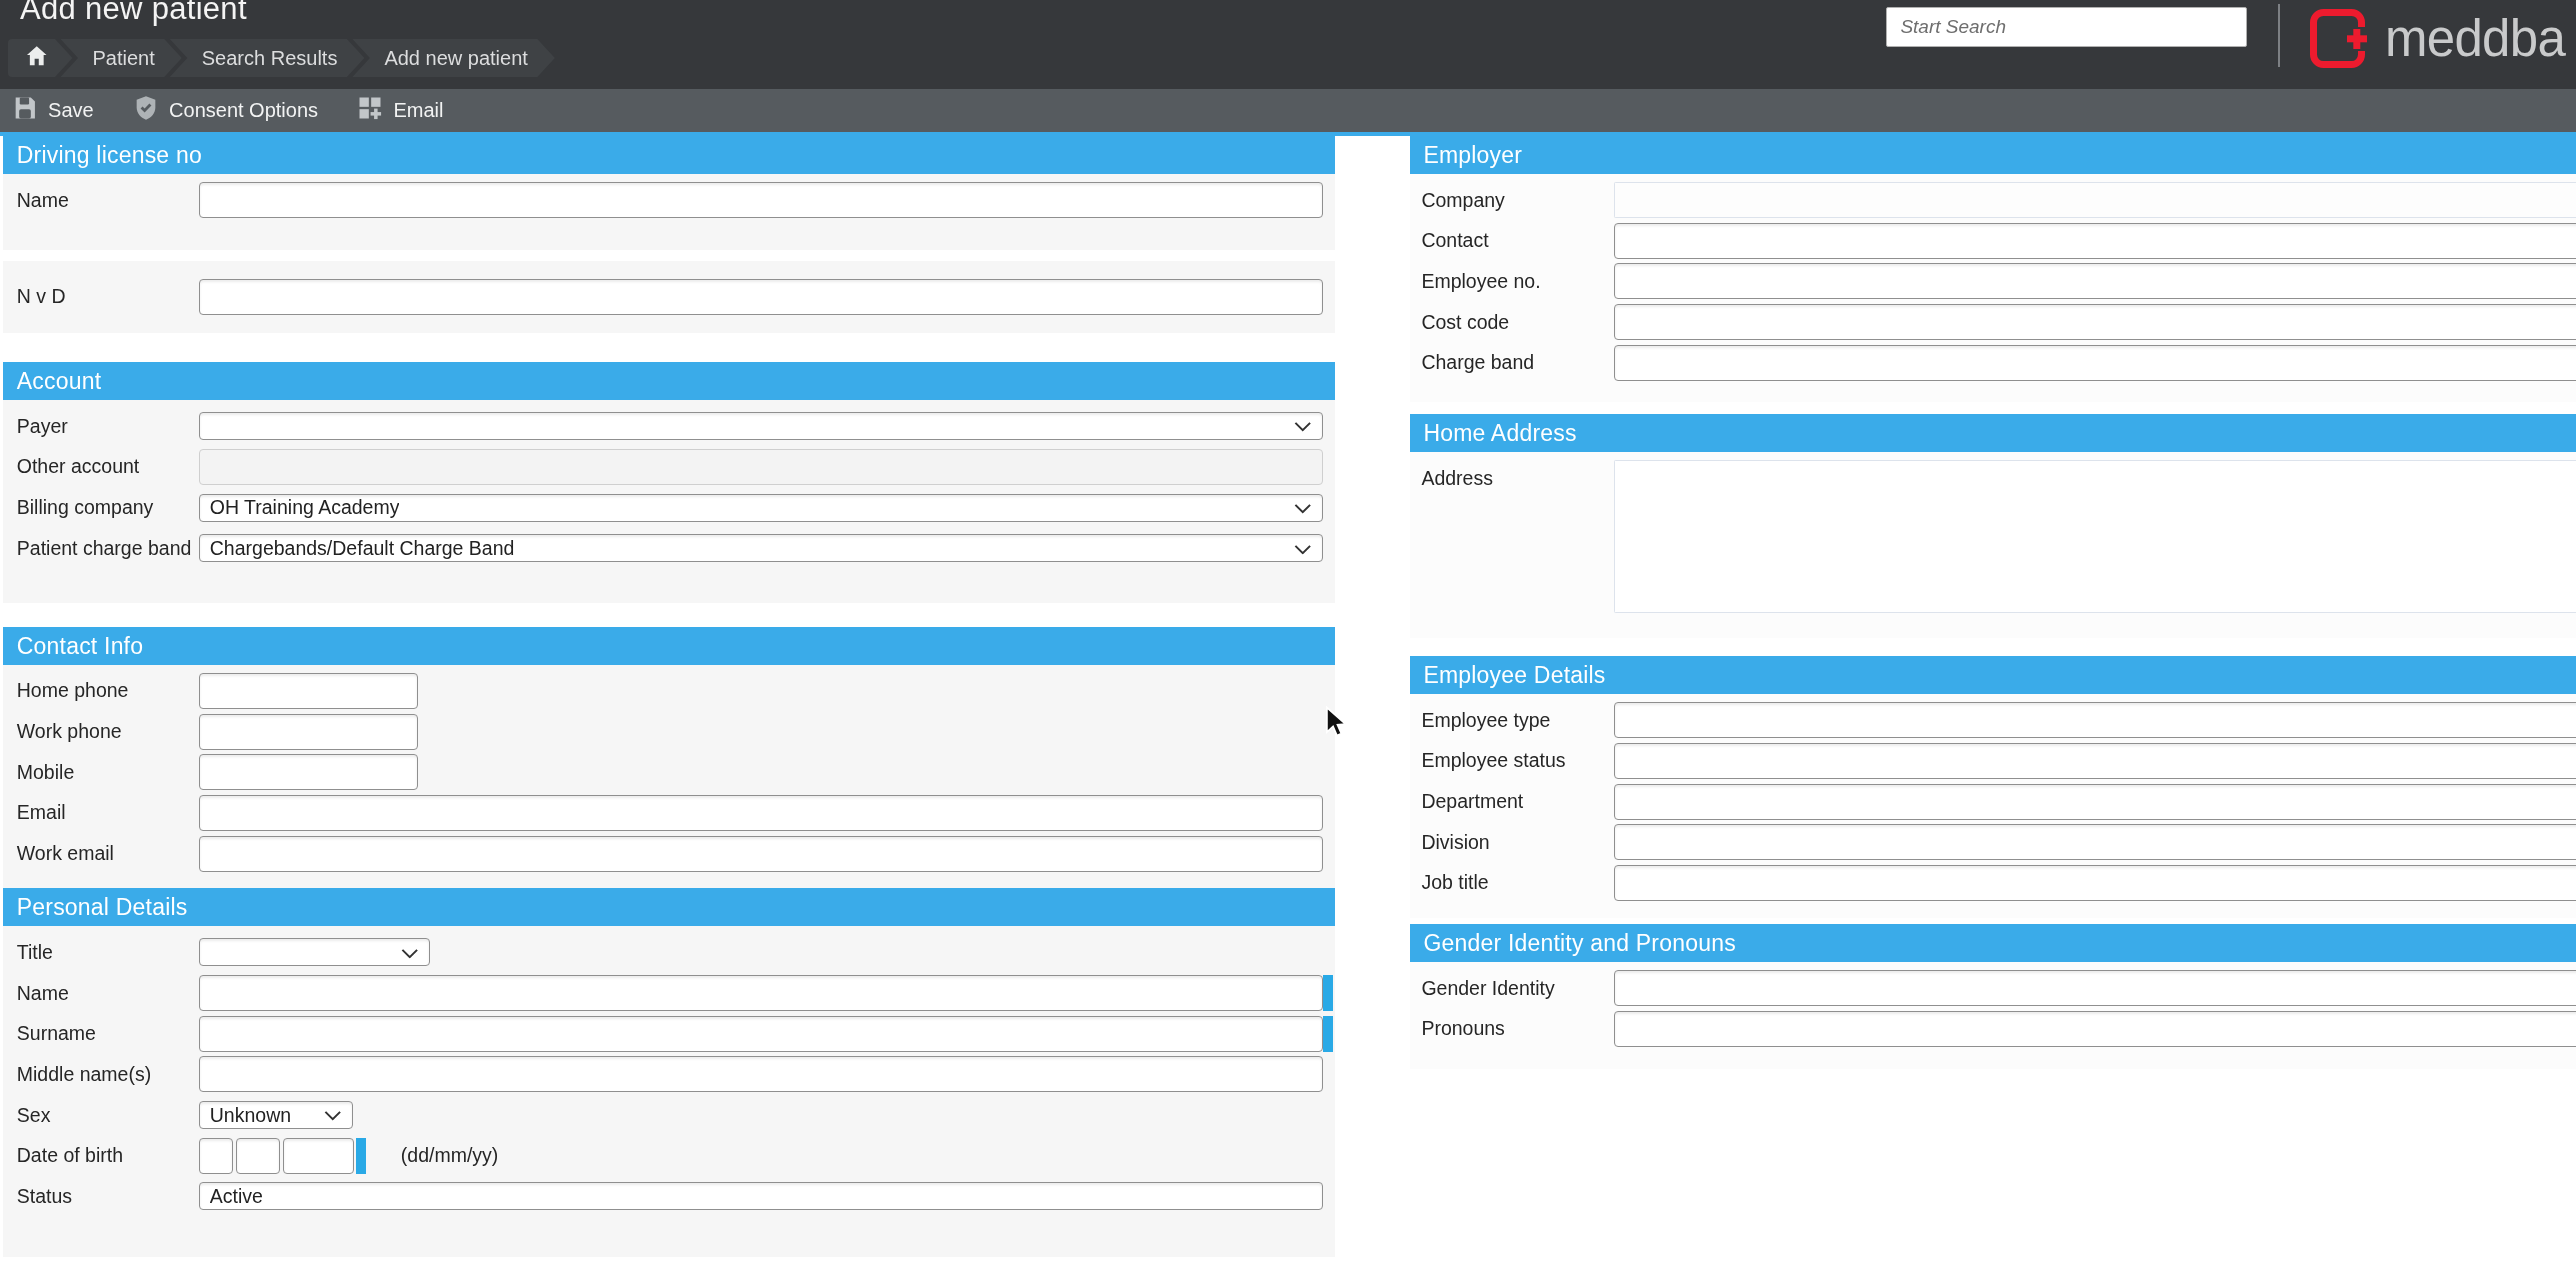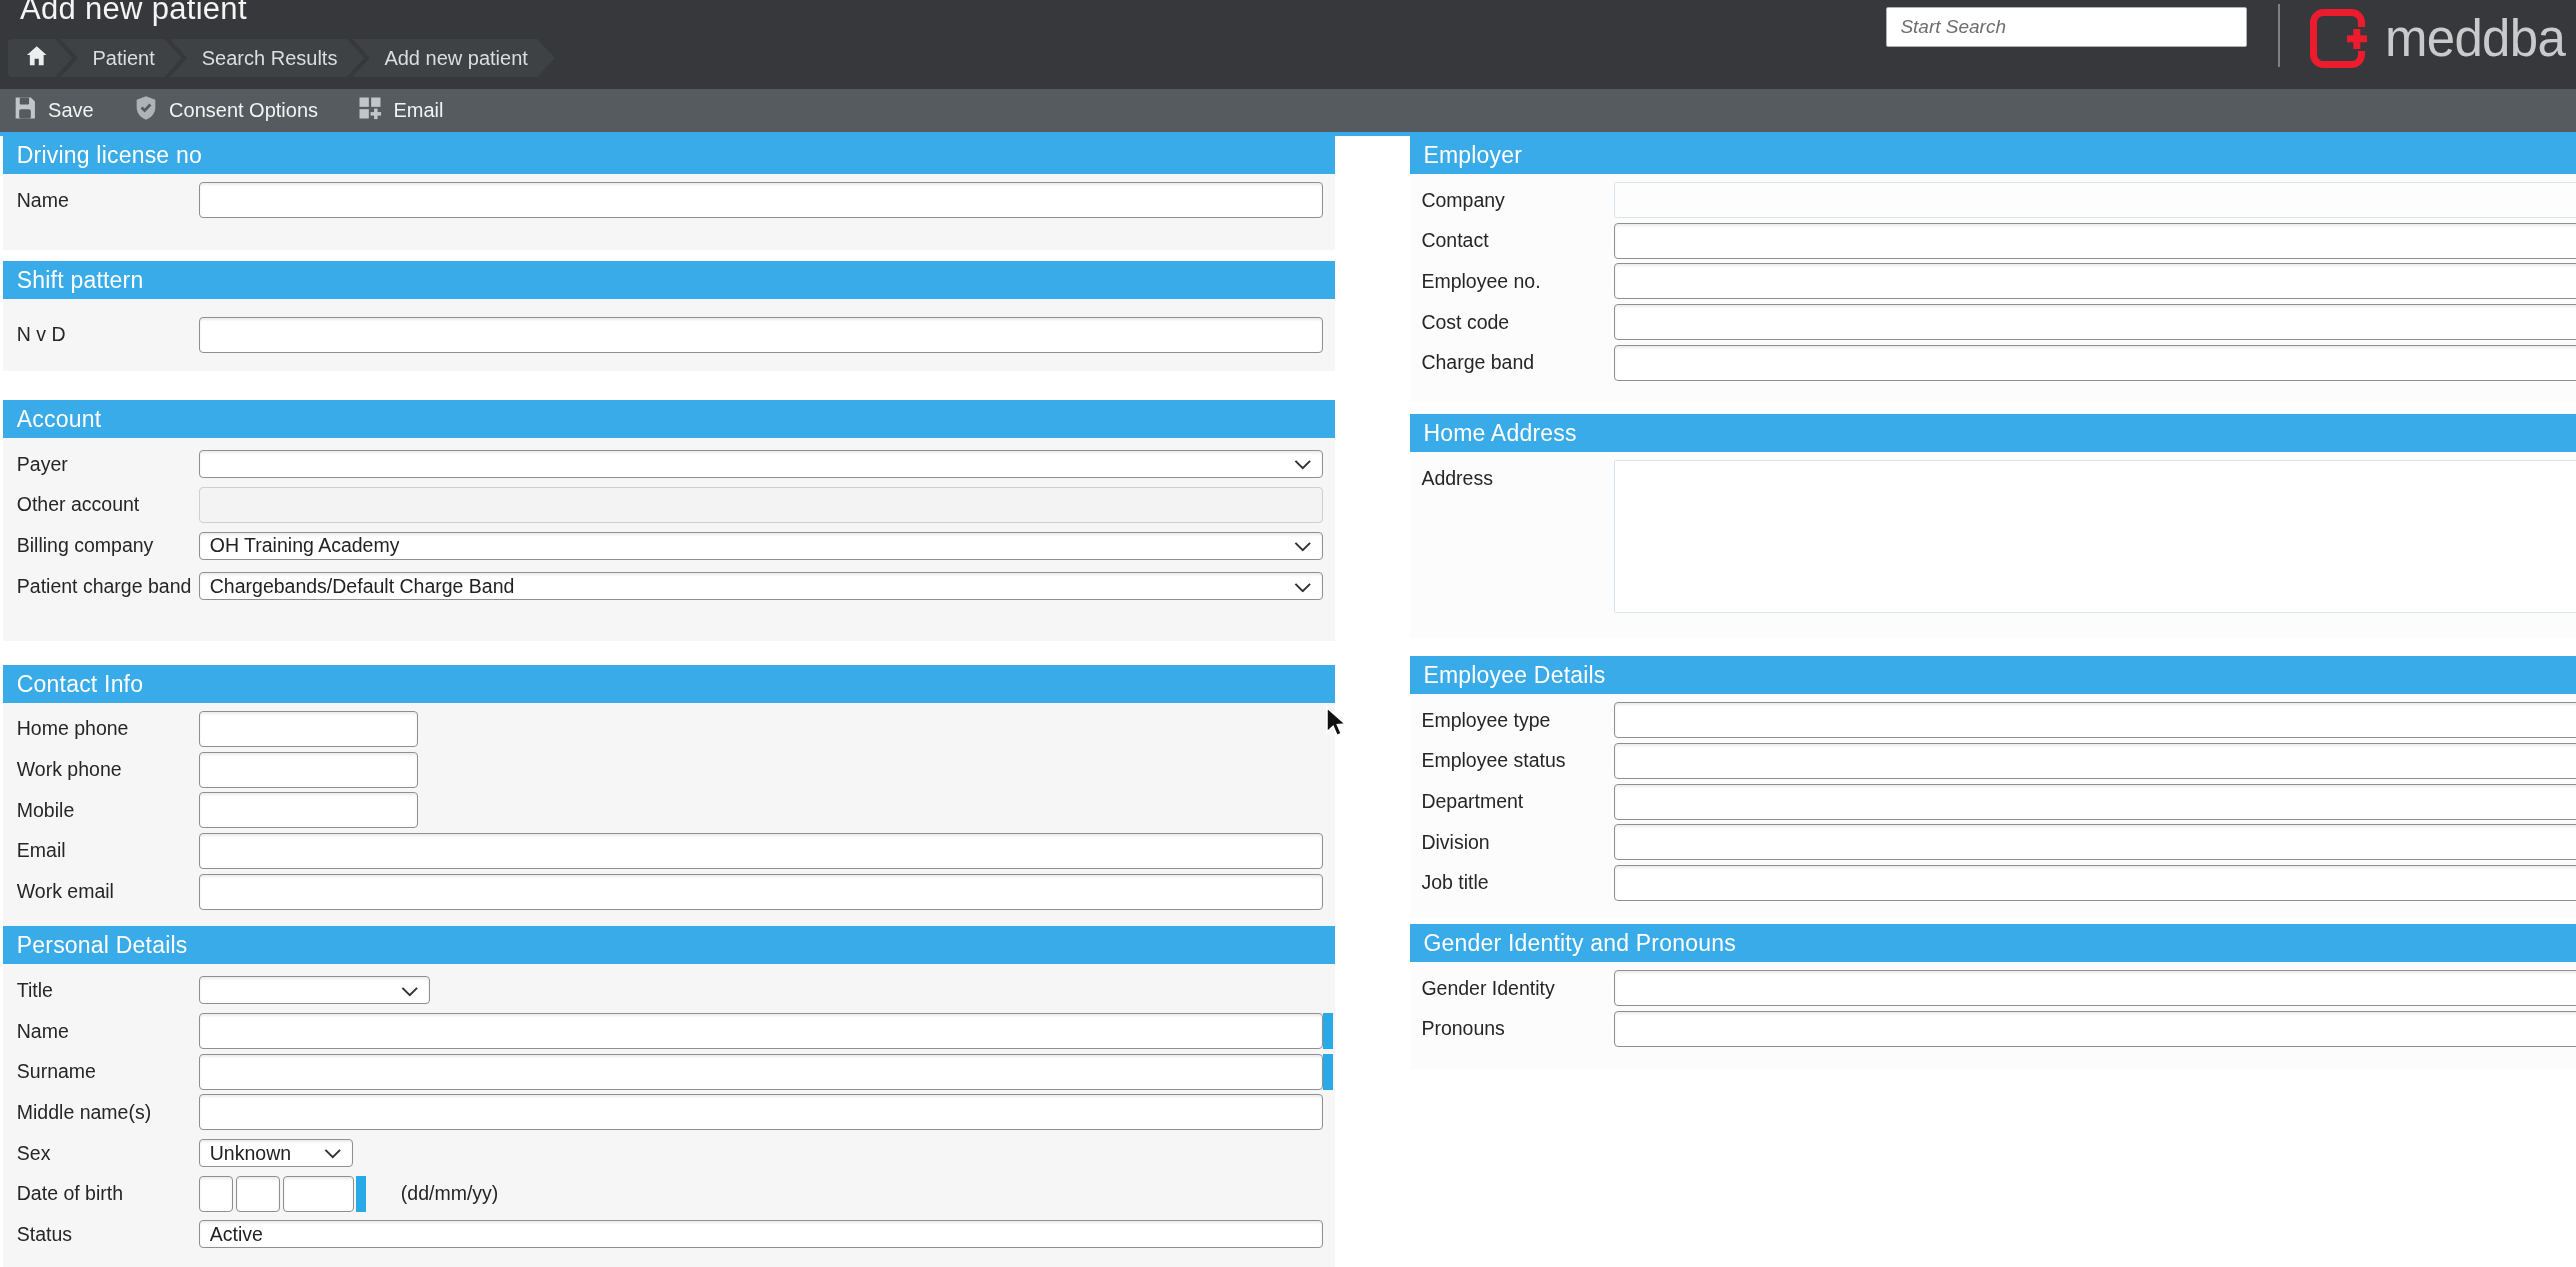--- a/index.html
+++ b/index.html
@@ -191,21 +191,20 @@
     <div class="sec-h">Driving license no</div>
     <div class="sec-b">
       <div class="row">
         <label>Name</label>
         <input class="inp w-full" type="text" style="">
       </div>
     </div>
   </section>
 
   <section class="panel" id="ls1">
-    <div class="sec-h">Shift pattern</div>
     <div class="sec-b">
       <div class="row">
         <label>N v D</label>
         <input class="inp w-full" type="text" style="">
       </div>
     </div>
   </section>
 
   <section class="panel" id="ls2">
     <div class="sec-h">Account</div>

